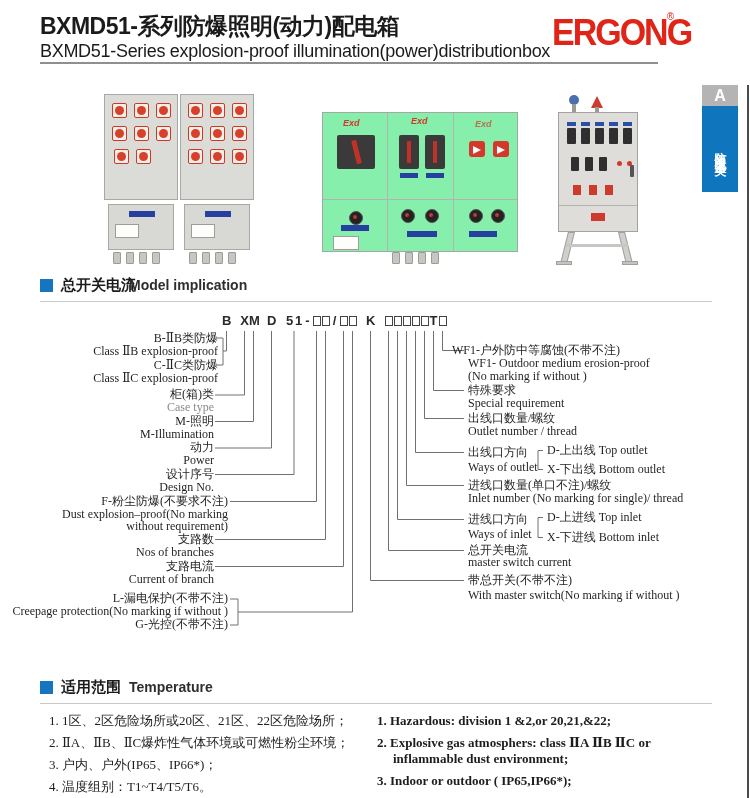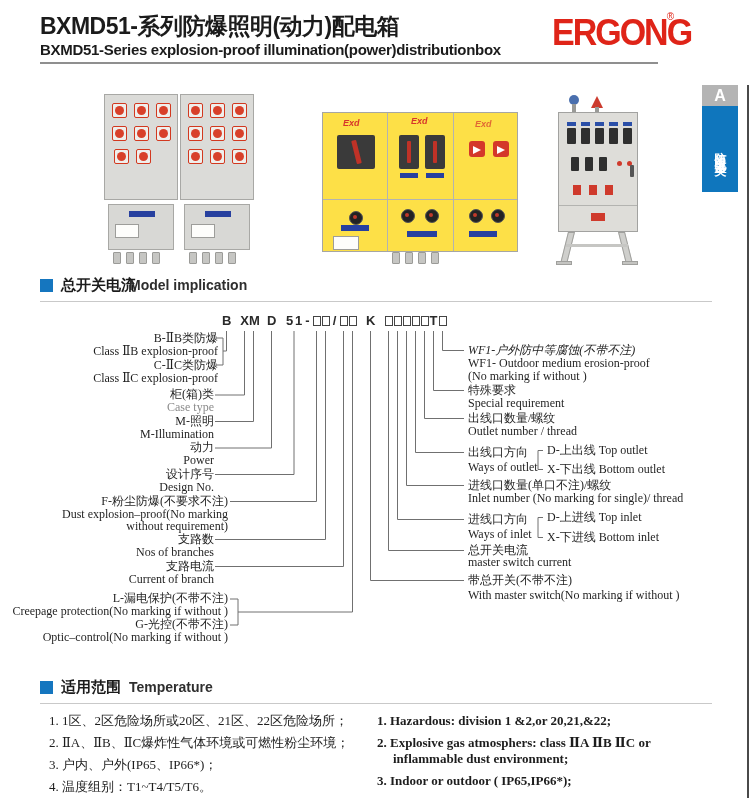--- a/index.html
+++ b/index.html
@@ -3,21 +3,21 @@
 <meta charset="utf-8">
 <style>
   html,body{margin:0;padding:0;background:#ffffff;}
   .page{position:relative;width:750px;height:798px;background:#ffffff;overflow:hidden;
         font-family:"Liberation Sans","DejaVu Sans",sans-serif;color:#222;}
   .abs{position:absolute;}
   .nowrap{white-space:nowrap;}
 
   
   .title-cn{left:40px;top:11px;font-size:23px;font-weight:bold;letter-spacing:-0.5px;color:#1b1b1b;}
-  .title-en{left:40px;top:41px;font-size:15px;font-weight:bold;letter-spacing:-0.3px;color:#1b1b1b;}
+  .title-en{left:40px;top:41px;font-size:18px;font-weight:normal;letter-spacing:-0.3px;color:#1b1b1b;}
   .logo{left:552px;top:13px;width:112px;height:46px;}
   .logo-text{font-size:34px;font-weight:bold;color:#df2418;letter-spacing:-2px;transform:scaleY(1.08);display:inline-block;}
   .logo-reg{position:absolute;right:-10px;top:-2px;font-size:10px;color:#df2418;}
   .header-rule{left:40px;top:62px;width:618px;height:2px;background:#8f8f8f;}
 
   
   .tab-a{left:702px;top:85px;width:36px;height:21px;background:#b4b4b4;color:#fff;
          font-size:16px;font-weight:bold;text-align:center;line-height:21px;}
   .tab-blue{left:702px;top:106px;width:36px;height:86px;background:#0f76bd;display:flex;
             align-items:center;justify-content:center;}
@@ -35,21 +35,21 @@
   .wb-row{display:flex;justify-content:center;gap:7px;margin-top:8px;}
   .wb-row.left{justify-content:flex-start;padding-left:9px;}
   .sw{width:13px;height:13px;border:1px solid #d2381f;background:#efefec;border-radius:2px;position:relative;}
   .sw::after{content:"";position:absolute;left:2px;top:2px;right:2px;bottom:2px;background:#d8402a;border-radius:50%;}
   .wb-lower{background:#d8d8d5;border:1px solid #a8a8a5;box-sizing:border-box;position:absolute;}
   .chip{background:#27409f;}
   .plate{background:#fdfdfb;border:1px solid #9d9d9a;box-sizing:border-box;}
   .glands{display:flex;gap:5px;}
   .gland{width:6px;height:10px;background:#c6c6c3;border:1px solid #9b9b98;border-radius:1px;}
 
-  .tri-box{left:322px;top:112px;width:196px;height:140px;background:#fde047;border:1px solid #a6a6a3;box-sizing:border-box;}
+  .tri-box{left:322px;top:112px;width:196px;height:140px;background:#86efac;border:1px solid #a6a6a3;box-sizing:border-box;}
   .seam-v{position:absolute;width:1px;background:#b3b3b0;}
   .seam-h{position:absolute;height:1px;background:#b3b3b0;}
   .exd{position:absolute;color:#d6352b;font-size:9px;font-weight:bold;font-style:italic;}
   .blk-sw{position:absolute;background:#3a3a3a;border-radius:2px;}
   .red-handle{position:absolute;background:#c03227;border-radius:1px;}
   .red-sym{position:absolute;width:16px;height:16px;background:#d4382a;border-radius:3px;}
   .red-sym::after{content:"";position:absolute;left:4px;top:5px;width:0;height:0;
       border-left:8px solid #fff;border-top:4px solid transparent;border-bottom:4px solid transparent;}
   .pbtn{position:absolute;width:12px;height:12px;border-radius:50%;background:#232323;border:1px solid #555;}
   .pbtn::after{content:"";position:absolute;left:3px;top:3px;width:4px;height:4px;border-radius:50%;background:#c0392b;}
@@ -274,23 +274,22 @@
   <div class="dg r" style="right:522px;top:495px;">F-粉尘防爆(不要求不注)</div>
   <div class="dg r" style="right:522px;top:508px;">Dust explosion–proof(No marking</div>
   <div class="dg r" style="right:522px;top:520px;">without requirement)</div>
   <div class="dg r" style="right:536px;top:533px;">支路数</div>
   <div class="dg r" style="right:536px;top:546px;">Nos of branches</div>
   <div class="dg r" style="right:536px;top:560px;">支路电流</div>
   <div class="dg r" style="right:536px;top:573px;">Current of branch</div>
   <div class="dg r" style="right:522px;top:592px;">L-漏电保护(不带不注)</div>
   <div class="dg r" style="right:522px;top:605px;">Creepage protection(No marking  if without )</div>
   <div class="dg r" style="right:522px;top:618px;">G-光控(不带不注)</div>
-  <div class="dg r" style="right:522px;top:631px;">Optic–control(No marking  if without )</div>
-
-  <div class="dg" style="left:468px;top:344px;font-style:italic;">WF1-户外防中等腐蚀(不带不注)</div>
+
+  <div class="dg" style="left:452px;top:344px;">WF1-户外防中等腐蚀(不带不注)</div>
   <div class="dg" style="left:468px;top:357px;">WF1- Outdoor medium erosion-proof</div>
   <div class="dg" style="left:468px;top:370px;">(No marking  if without )</div>
   <div class="dg" style="left:468px;top:384px;">特殊要求</div>
   <div class="dg" style="left:468px;top:397px;">Special requirement</div>
   <div class="dg" style="left:468px;top:412px;">出线口数量/螺纹</div>
   <div class="dg" style="left:468px;top:425px;">Outlet number / thread</div>
   <div class="dg" style="left:468px;top:446px;">出线口方向</div>
   <div class="dg" style="left:468px;top:461px;">Ways of outlet</div>
   <div class="dg" style="left:547px;top:444px;">D-上出线  Top outlet</div>
   <div class="dg" style="left:547px;top:463px;">X-下出线  Bottom  outlet</div>

